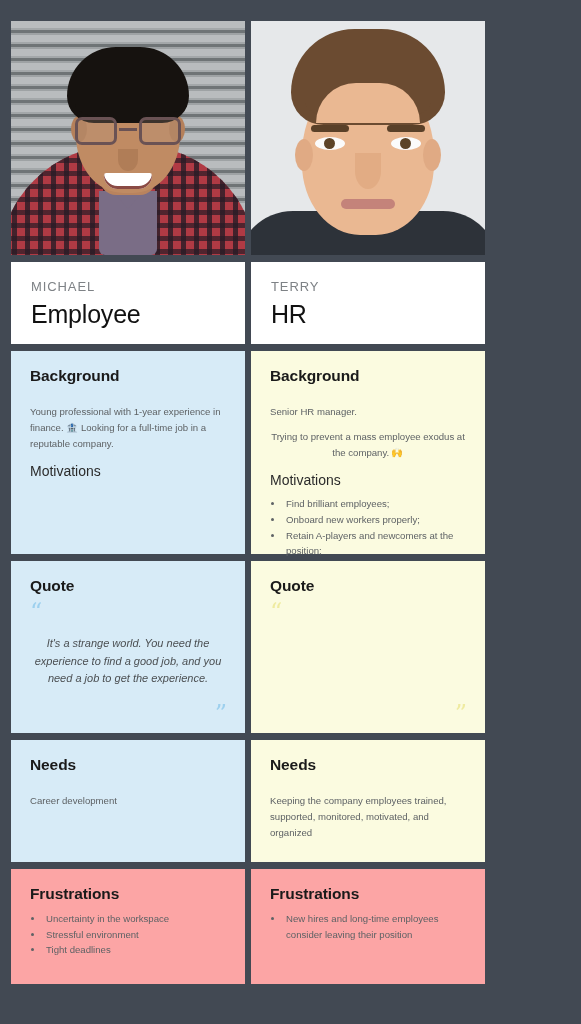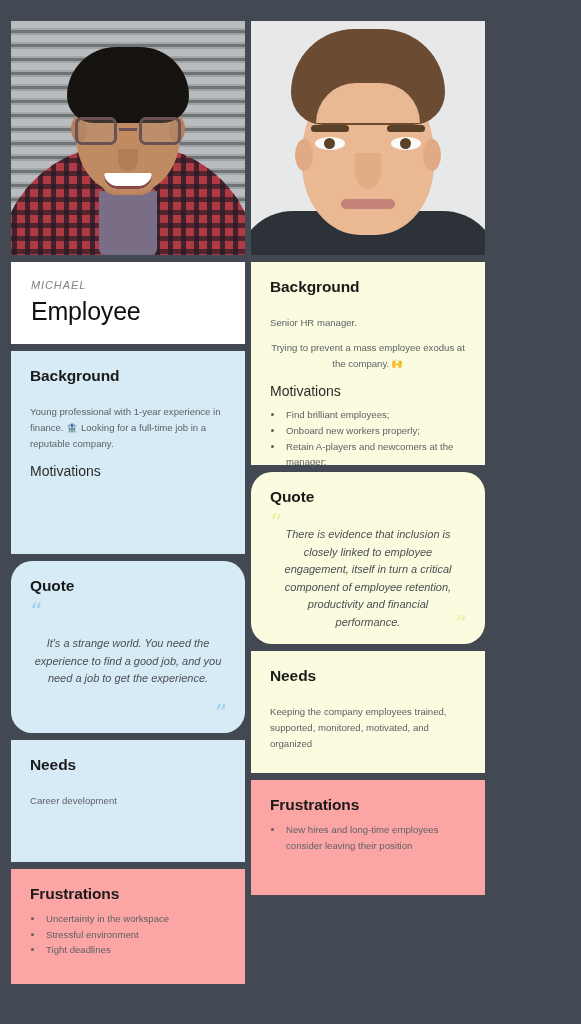--- a/index.html
+++ b/index.html
@@ -157,21 +157,21 @@
     position: absolute; left: 50%; transform: translateX(-50%);
     top: 178px; width: 54px; height: 10px; background: #c4837a; border-radius: 24px;
   }
 
   
   .namecard {
     background: #fff; height: 82px;
     padding: 17px 20px 0 20px;
   }
   .namecard .eyebrow {
-    font-size: 11px; letter-spacing: .9px; color: #7e8286; text-transform: uppercase; font-style: italic;
+    font-size: 13px; letter-spacing: .9px; color: #7e8286; text-transform: uppercase;
   }
   .namecard .role {
     font-size: 25px; color: #111; margin-top: 6px; letter-spacing: -.2px;
   }
 
   
   .card { padding: 16px 19px 16px 19px; }
   .card.blue { background: #d7ebf7; }
   .card.cream { background: #fbfbe0; }
   .card.pink { background: #fca5a5; }
@@ -185,21 +185,21 @@
   .card p {
     font-size: 9.6px; line-height: 1.65; color: #5e6265; margin-top: 19px;
   }
   .card p + p { margin-top: 9px; text-align: center; }
   .card ul { margin: 8px 0 0 14px; }
   .card li {
     font-size: 9.6px; line-height: 1.62; color: #5e6265; padding-left: 2px;
   }
 
   .h-bg { height: 203px; }
-  .h-quote { height: 172px; position: relative; border-radius: 21px; }
+  .h-quote { height: 172px; position: relative; }
   .h-needs { height: 122px; }
   .h-frus { height: 115px; }
 
   .qmark { font-size: 24px; line-height: 10px; font-family: "DejaVu Serif", serif; }
   .qopen { display: block; margin-top: 12px; }
   .qclose { position: absolute; right: 18px; bottom: 14px; }
   .blue .qmark { color: #9dd0ee; }
   .cream .qmark { color: #efeba0; }
 
   .quote-text {
@@ -280,38 +280,41 @@
       <div class="t-hair"></div>
       <div class="t-forehead"></div>
       <div class="t-brow-l"></div>
       <div class="t-brow-r"></div>
       <div class="t-eye-l"></div>
       <div class="t-eye-r"></div>
       <div class="t-nose"></div>
       <div class="t-mouth"></div>
     </div>
 
+    <div class="namecard">
+      <div class="eyebrow">TERRY</div>
+      <div class="role">HR</div>
+    </div>
 
     <div class="card cream h-bg">
       <h3>Background</h3>
       <p>Senior HR manager.</p>
       <p>Trying to prevent a mass employee exodus at the company. 🙌</p>
       <h4>Motivations</h4>
       <ul>
         <li>Find brilliant employees;</li>
         <li>Onboard new workers properly;</li>
-        <li>Retain A-players and newcomers at the manager;</li>
+        <li>Retain A-players and newcomers at the position;</li>
         <li>Get quarter bonuses for a job well done.</li>
       </ul>
     </div>
 
     <div class="card cream h-quote">
       <h3>Quote</h3>
       <span class="qmark qopen">“</span>
-      <div class="quote-text tight">There is evidence that inclusion is closely linked to employee engagement, itself in turn a critical component of employee retention, productivity and financial performance.</div>
       <span class="qmark qclose">”</span>
     </div>
 
     <div class="card cream h-needs">
       <h3>Needs</h3>
       <p>Keeping the company employees trained, supported, monitored, motivated, and organized</p>
     </div>
 
     <div class="card pink h-frus">
       <h3>Frustrations</h3>

